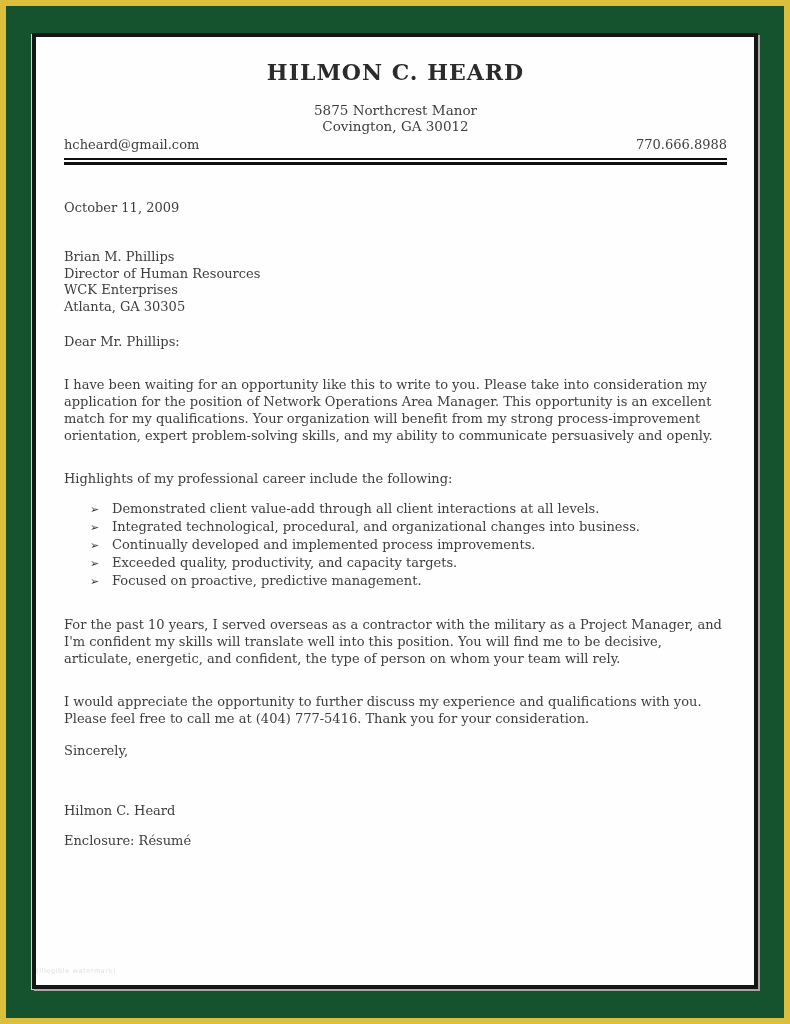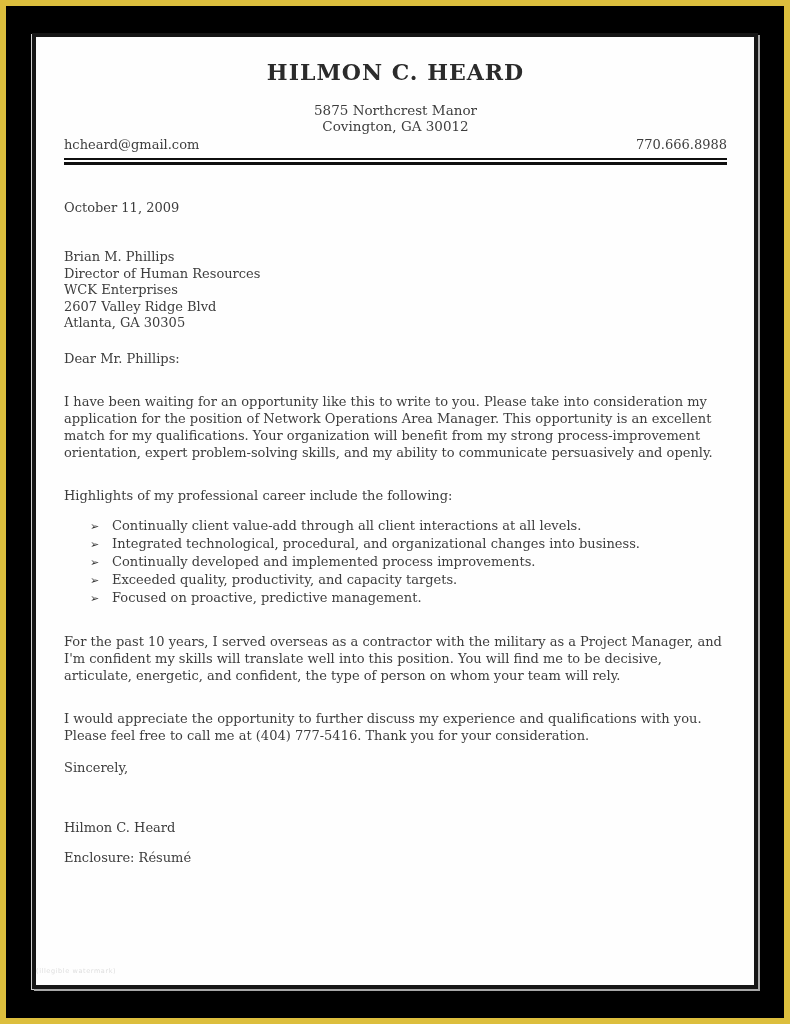--- a/index.html
+++ b/index.html
@@ -6,21 +6,21 @@
   html, body { margin: 0; padding: 0; }
   body {
     width: 790px; height: 1024px;
     background: #ffffff;
     font-family: "DejaVu Serif", "Liberation Serif", serif;
   }
   .page {
     position: relative;
     width: 790px; height: 1024px;
     border: 6px solid #dcbe3d;           
-    background: #000000;
+    background: #14532d;
   }
   .frame {
     position: absolute;
     left: 26px; top: 27px; right: 26px; bottom: 29px;
     border: 4px solid #161616;           
     box-shadow: 2px 2px 0 #a8a8a8, -1px 1px 0 #cfcfcf;
     background: #fefefe;
   }
   .content {
     position: absolute;
@@ -109,34 +109,33 @@
 
       <div class="rule-thin"></div>
       <div class="rule-thick"></div>
 
       <div class="date-line">October 11, 2009</div>
 
       <div class="recipient">
         <div>Brian M. Phillips</div>
         <div>Director of Human Resources</div>
         <div>WCK Enterprises</div>
-        <div>2607 Valley Ridge Blvd</div>
         <div>Atlanta, GA 30305</div>
       </div>
 
       <div class="greeting">Dear Mr. Phillips:</div>
 
       <p class="body-par">I have been waiting for an opportunity like this to write to you. Please take into consideration my application for the position of Network Operations Area Manager. This opportunity is an excellent match for my qualifications. Your organization will benefit from my strong process-improvement orientation, expert problem-solving skills, and my ability to communicate persuasively and openly.</p>
 
       <p class="body-par">Highlights of my professional career include the following:</p>
 
       <ul class="highlights">
         <li>
           <span class="arrow">➢</span>
-          <span>Continually client value-add through all client interactions at all levels.</span>
+          <span>Demonstrated client value-add through all client interactions at all levels.</span>
         </li>
         <li>
           <span class="arrow">➢</span>
           <span>Integrated technological, procedural, and organizational changes into business.</span>
         </li>
         <li>
           <span class="arrow">➢</span>
           <span>Continually developed and implemented process improvements.</span>
         </li>
         <li>

